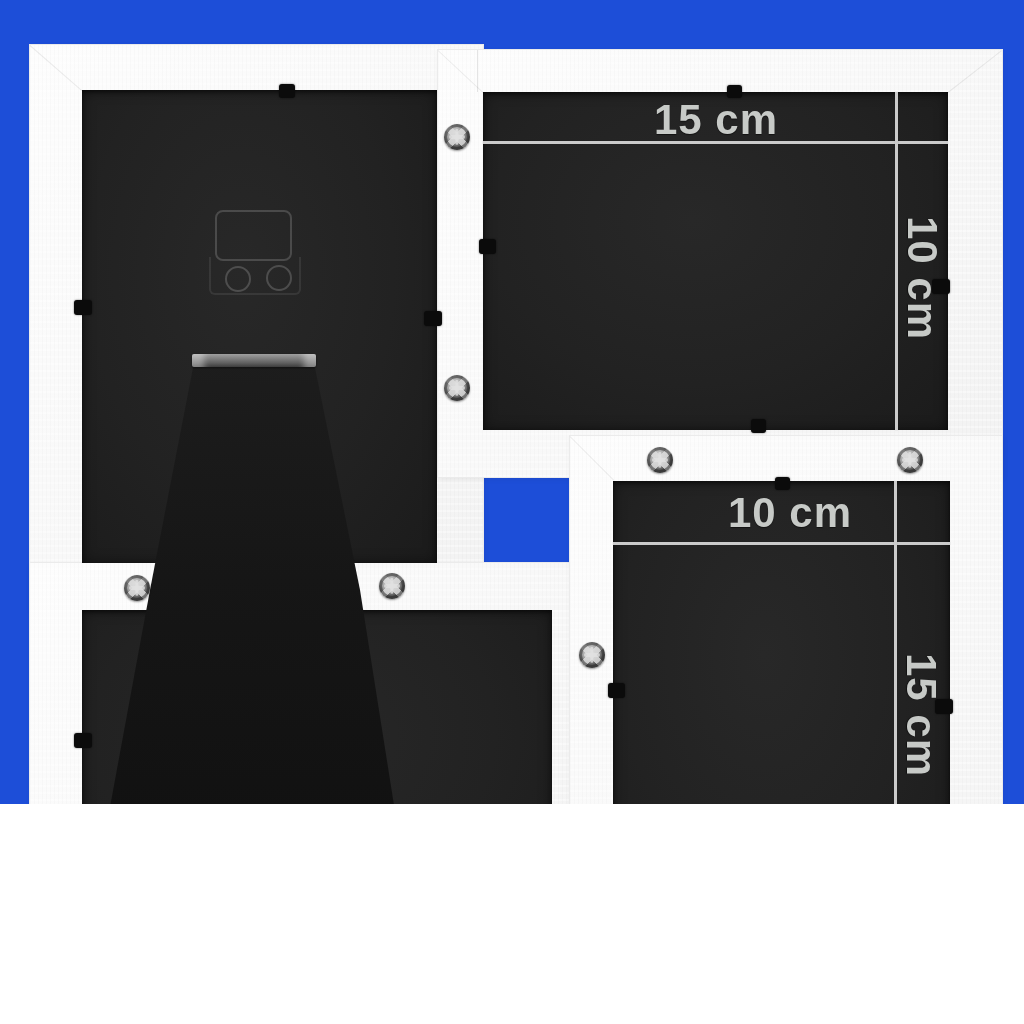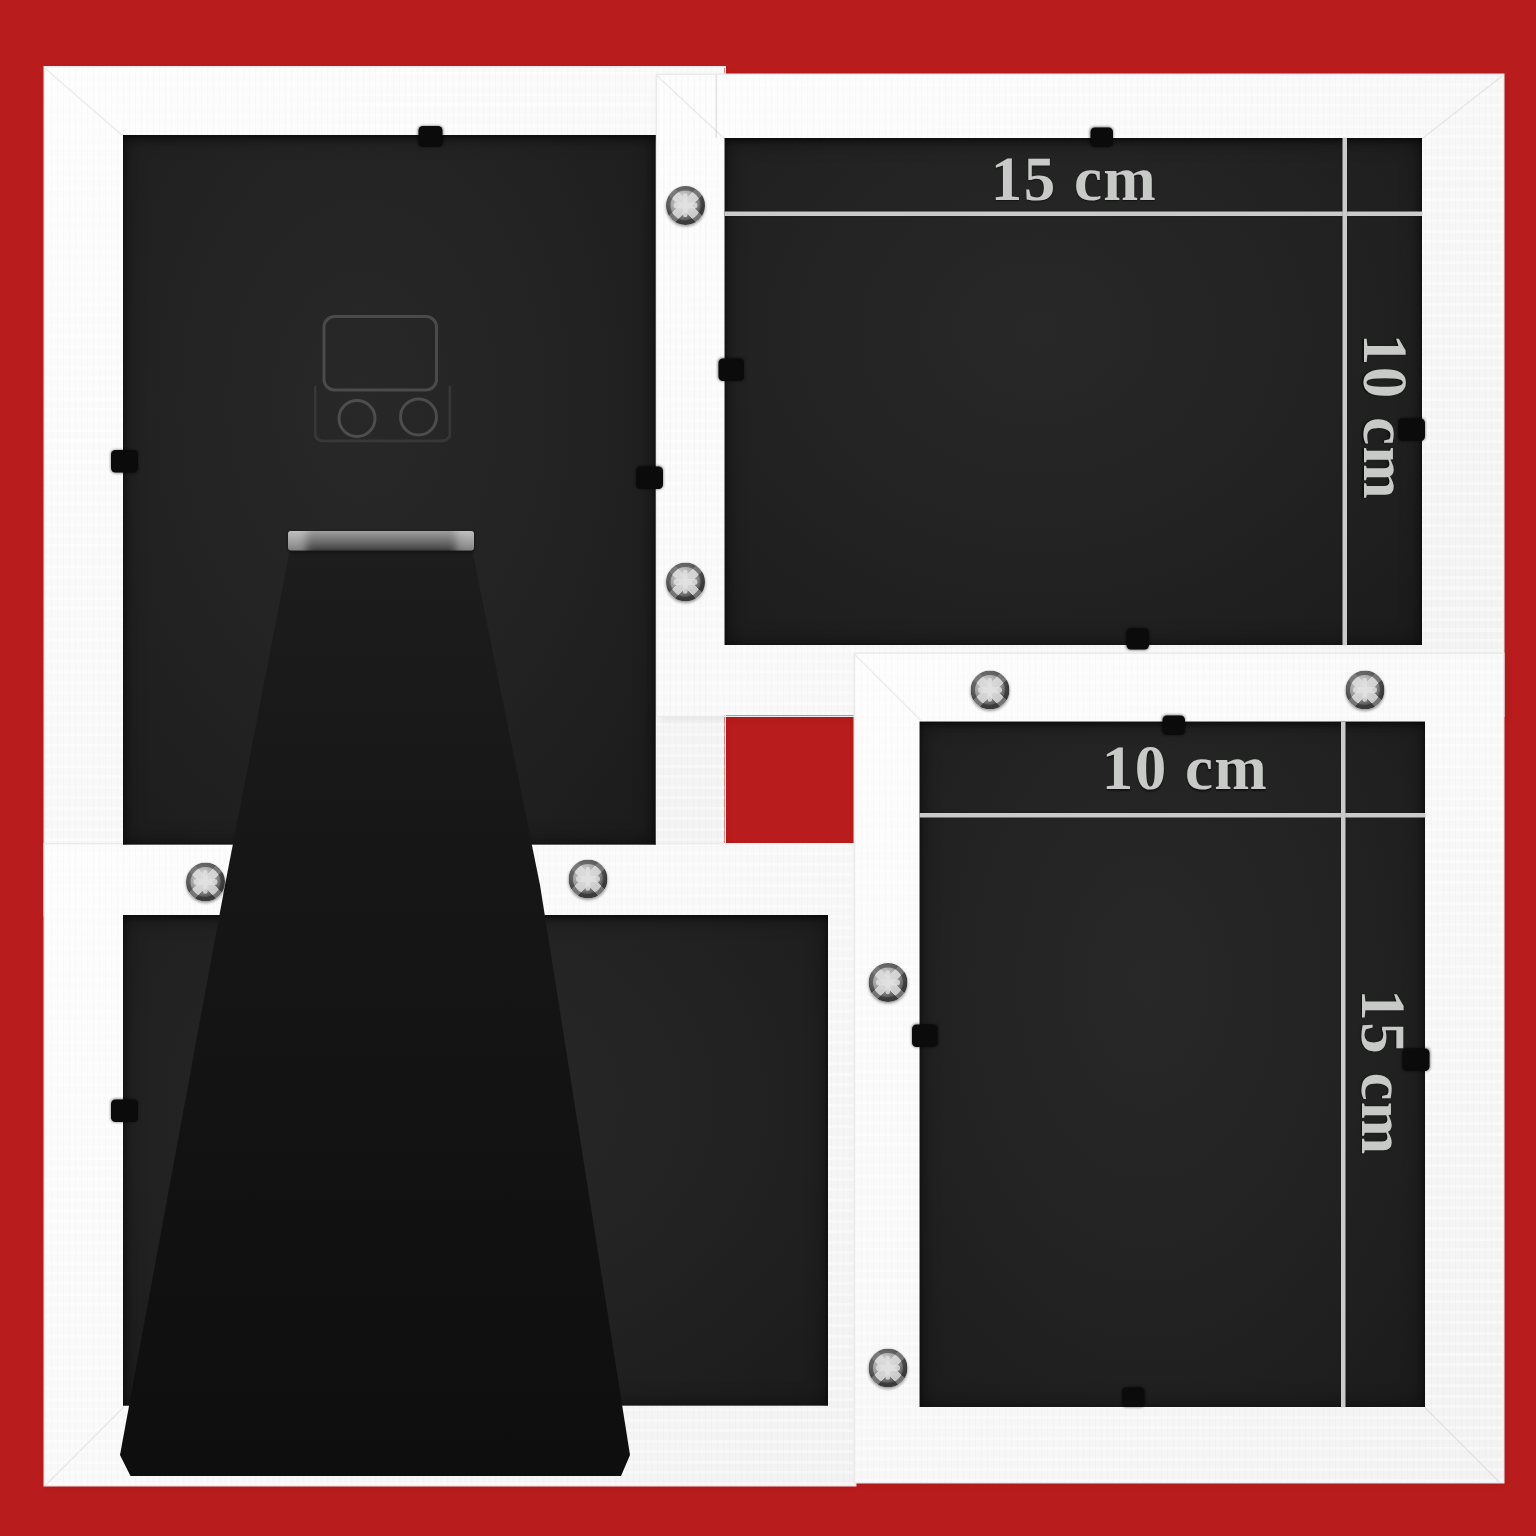--- a/index.html
+++ b/index.html
@@ -1,18 +1,18 @@
 <!DOCTYPE html>
 <html><head>
 <meta charset="utf-8">
 <style>
   html,body{margin:0;padding:0;background:#ffffff;}
   #canvas{
-    position:relative;width:1024px;height:1024px;background:#b91c1c;
-    overflow:hidden;font-family:Liberation Serif, serif;
+    position:relative;width:1024px;height:804px;background:#1d4ed8;
+    overflow:hidden;font-family:Liberation Sans, sans-serif;
   }
   .frame{
     position:absolute;
     background:linear-gradient(135deg,#fdfdfd 0%,#f9f9f9 45%,#f2f2f2 100%);
     box-shadow:0 0 0 1px #ebebeb, 1px 2px 6px rgba(0,0,0,0.07);
   }
   .frame::before{
     content:"";position:absolute;inset:0;pointer-events:none;
     background:repeating-linear-gradient(90deg,rgba(0,0,0,0.015) 0 1px,transparent 1px 4px),
                repeating-linear-gradient(0deg,rgba(255,255,255,0.4) 0 2px,transparent 2px 7px);

